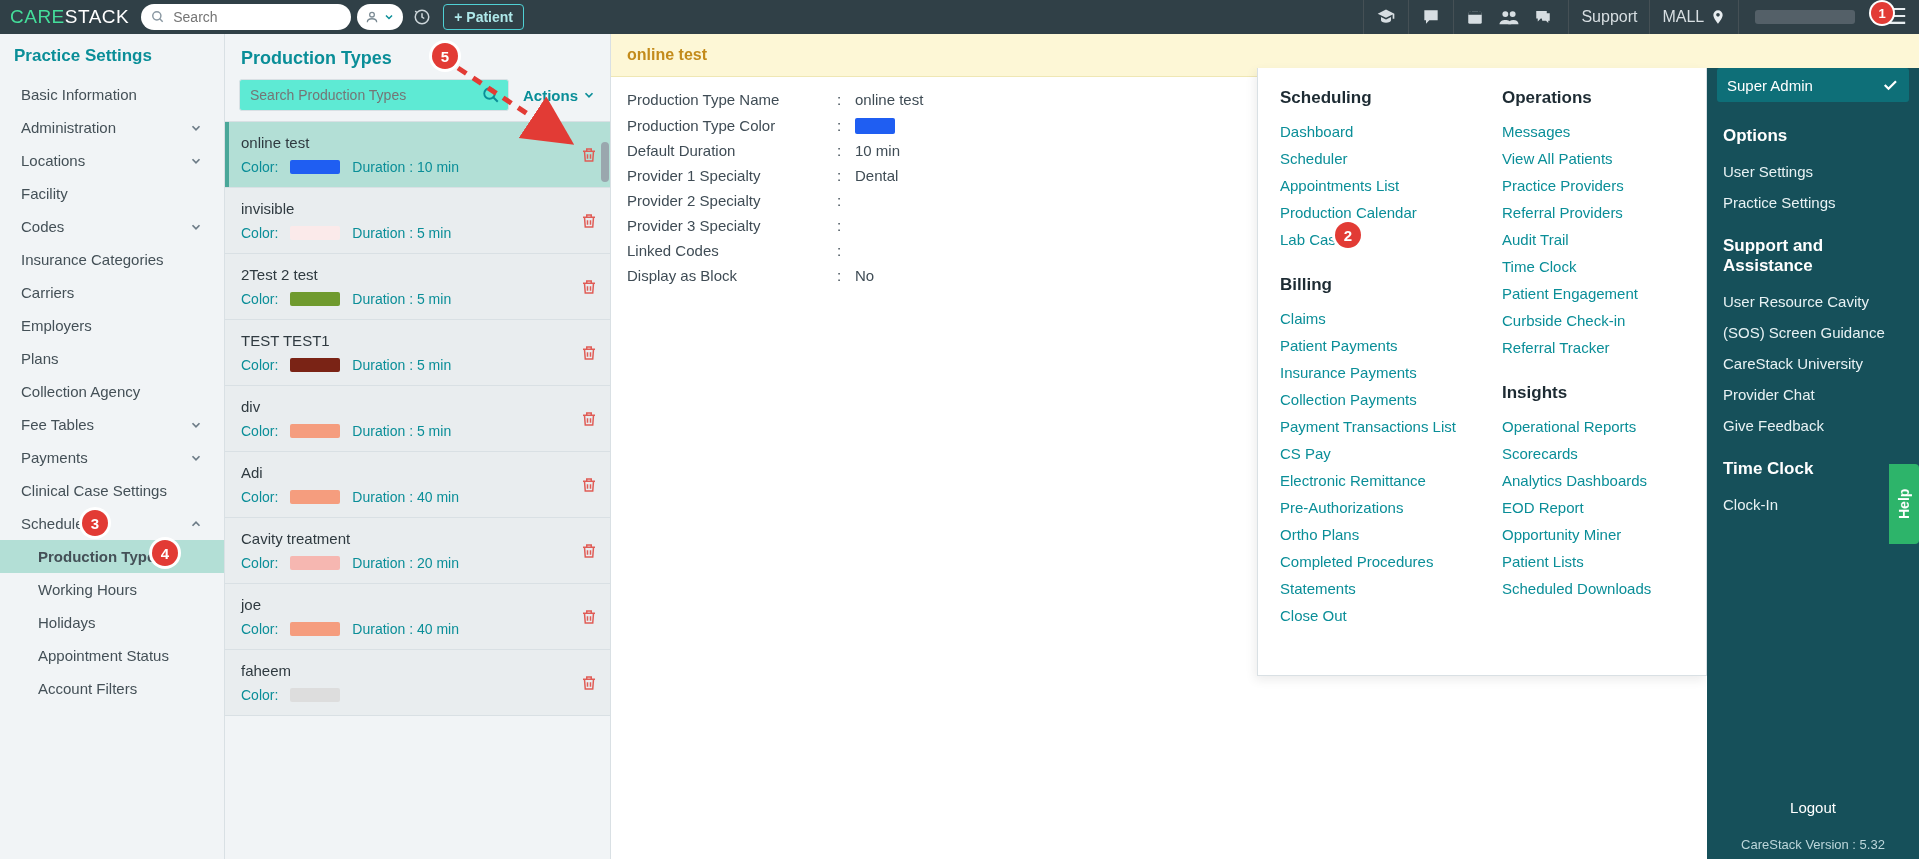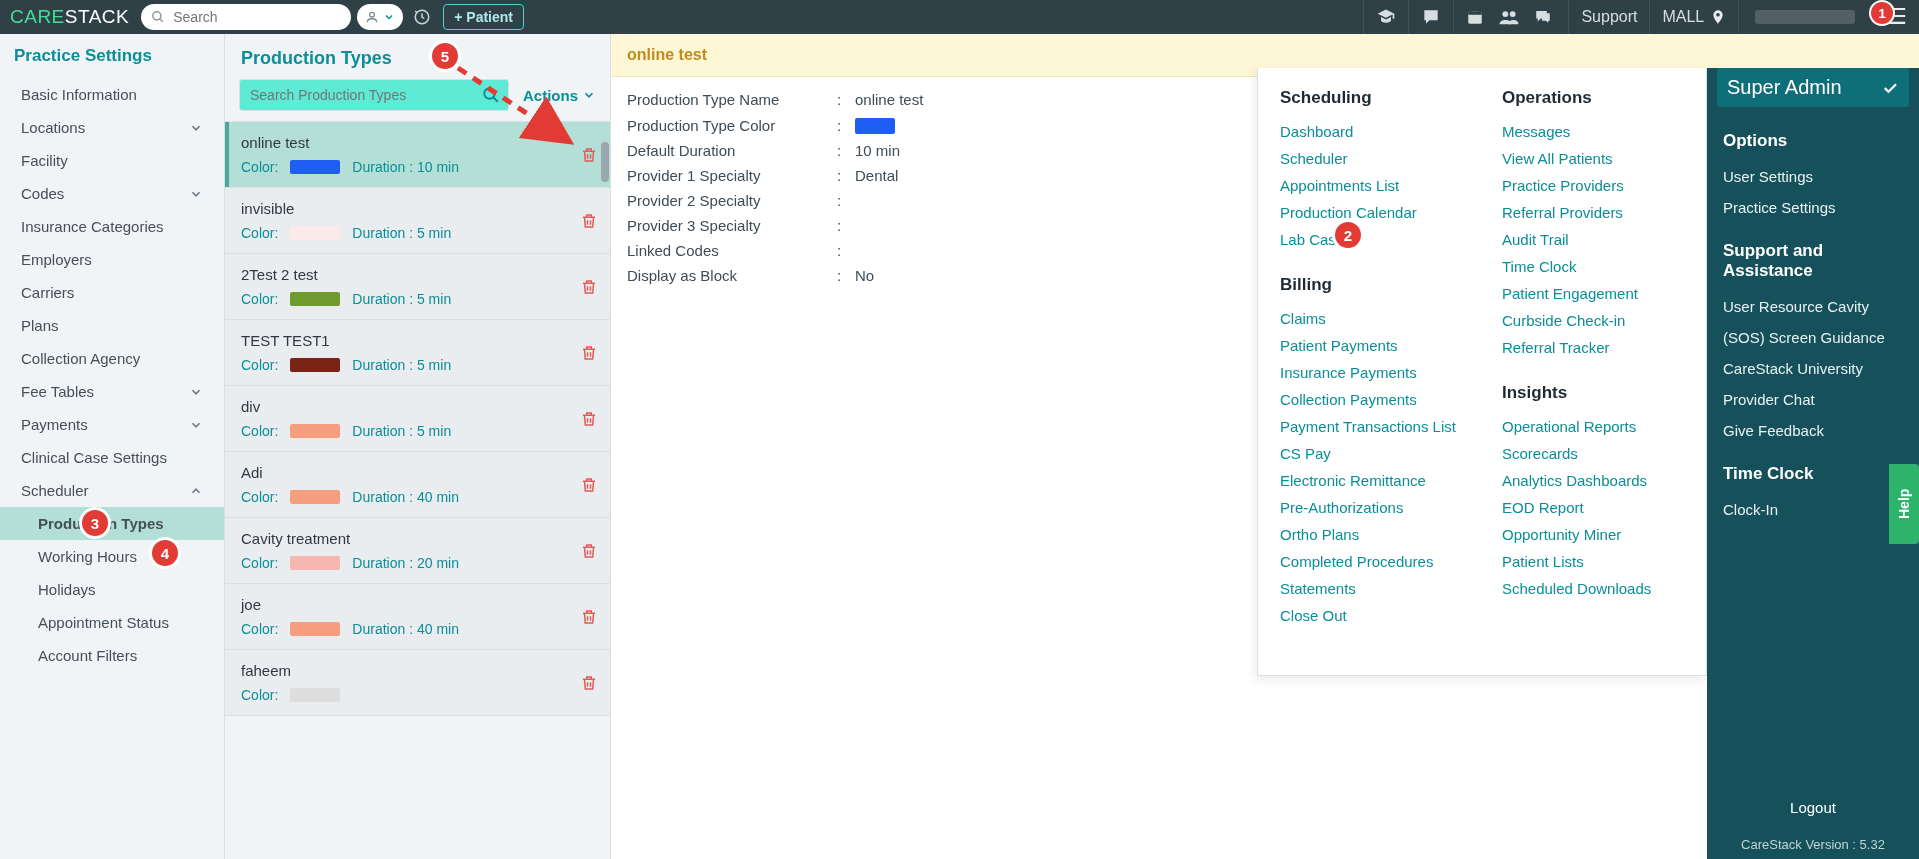--- a/index.html
+++ b/index.html
@@ -89,21 +89,21 @@
   
   .mega{position:absolute;top:var(--top-h);right:212px;width:450px;background:#fff;border:1px solid var(--border);border-top:none;box-shadow:-2px 4px 10px rgba(0,0,0,.08);padding:20px 22px 24px 22px;display:flex;gap:40px;z-index:20}
   .mega-col{flex:1;min-width:0}
   .mega h4{margin:0 0 10px 0;font-size:17px;font-weight:700;color:#1d2b33}
   .mega a{display:block;padding:5px 0;font-size:15px;color:var(--link)}
   .mega .section{margin-bottom:22px}
 
   
   .right-panel{position:absolute;top:var(--top-h);right:0;width:212px;bottom:0;background:#16505a;color:#e4eef0;z-index:25;display:flex;flex-direction:column;overflow-y:auto}
   .right-panel h5{margin:0;padding:18px 16px 10px 16px;font-size:17px;font-weight:700;color:#fff}
-  .profile-pill{margin:0 10px 6px 10px;background:#0e6f78;color:#fff;border-radius:3px;padding:8px 10px;display:flex;align-items:center;justify-content:space-between;font-size:20px}
+  .profile-pill{margin:0 10px 6px 10px;background:#0e6f78;color:#fff;border-radius:3px;padding:8px 10px;display:flex;align-items:center;justify-content:space-between;font-size:15px}
   .right-panel .opt{padding:7px 16px;font-size:15px;color:#e8f2f4;cursor:pointer;position:relative}
   .right-panel .opt.small{font-size:13px;color:#bcd6da;text-align:center}
   .right-panel .logout{text-align:center;padding:14px 0;font-size:15px;color:#fff}
   .right-panel .spacer-flex{flex:1}
 
   
   .help-tab{position:fixed;right:0;top:54%;width:30px;height:80px;background:#2db46a;color:#fff;writing-mode:vertical-rl;transform:rotate(180deg);display:flex;align-items:center;justify-content:center;font-size:14px;font-weight:700;border-radius:4px 0 0 4px;z-index:30}
 
   
   .step-badge{position:absolute;width:26px;height:26px;border-radius:50%;background:#e23b35;color:#fff;display:flex;align-items:center;justify-content:center;font-weight:700;font-size:15px;box-shadow:0 0 0 3px #fff;z-index:40}
@@ -192,20 +192,28 @@
 
 <div class="page">
 
   <div class="col-sidebar">
     <div class="sidebar-title">Practice Settings</div>
     <div id="sidebar-items">
         <div class="nav-item">
           <span>Basic Information</span>
         </div>
         <div class="nav-item">
+          <span>Administration</span>
+          <span class="chev">
+            <svg width="14" height="14" viewBox="0 0 24 24" fill="none" stroke="currentColor" stroke-width="3">
+              <polyline points="6 9 12 15 18 9"></polyline>
+            </svg>
+          </span>
+        </div>
+        <div class="nav-item">
           <span>Locations</span>
           <span class="chev">
             <svg width="14" height="14" viewBox="0 0 24 24" fill="none" stroke="currentColor" stroke-width="3">
               <polyline points="6 9 12 15 18 9"></polyline>
             </svg>
           </span>
         </div>
         <div class="nav-item">
           <span>Facility</span>
         </div>
@@ -214,24 +222,24 @@
           <span class="chev">
             <svg width="14" height="14" viewBox="0 0 24 24" fill="none" stroke="currentColor" stroke-width="3">
               <polyline points="6 9 12 15 18 9"></polyline>
             </svg>
           </span>
         </div>
         <div class="nav-item">
           <span>Insurance Categories</span>
         </div>
         <div class="nav-item">
+          <span>Carriers</span>
+        </div>
+        <div class="nav-item">
           <span>Employers</span>
-        </div>
-        <div class="nav-item">
-          <span>Carriers</span>
         </div>
         <div class="nav-item">
           <span>Plans</span>
         </div>
         <div class="nav-item">
           <span>Collection Agency</span>
         </div>
         <div class="nav-item">
           <span>Fee Tables</span>
           <span class="chev">

